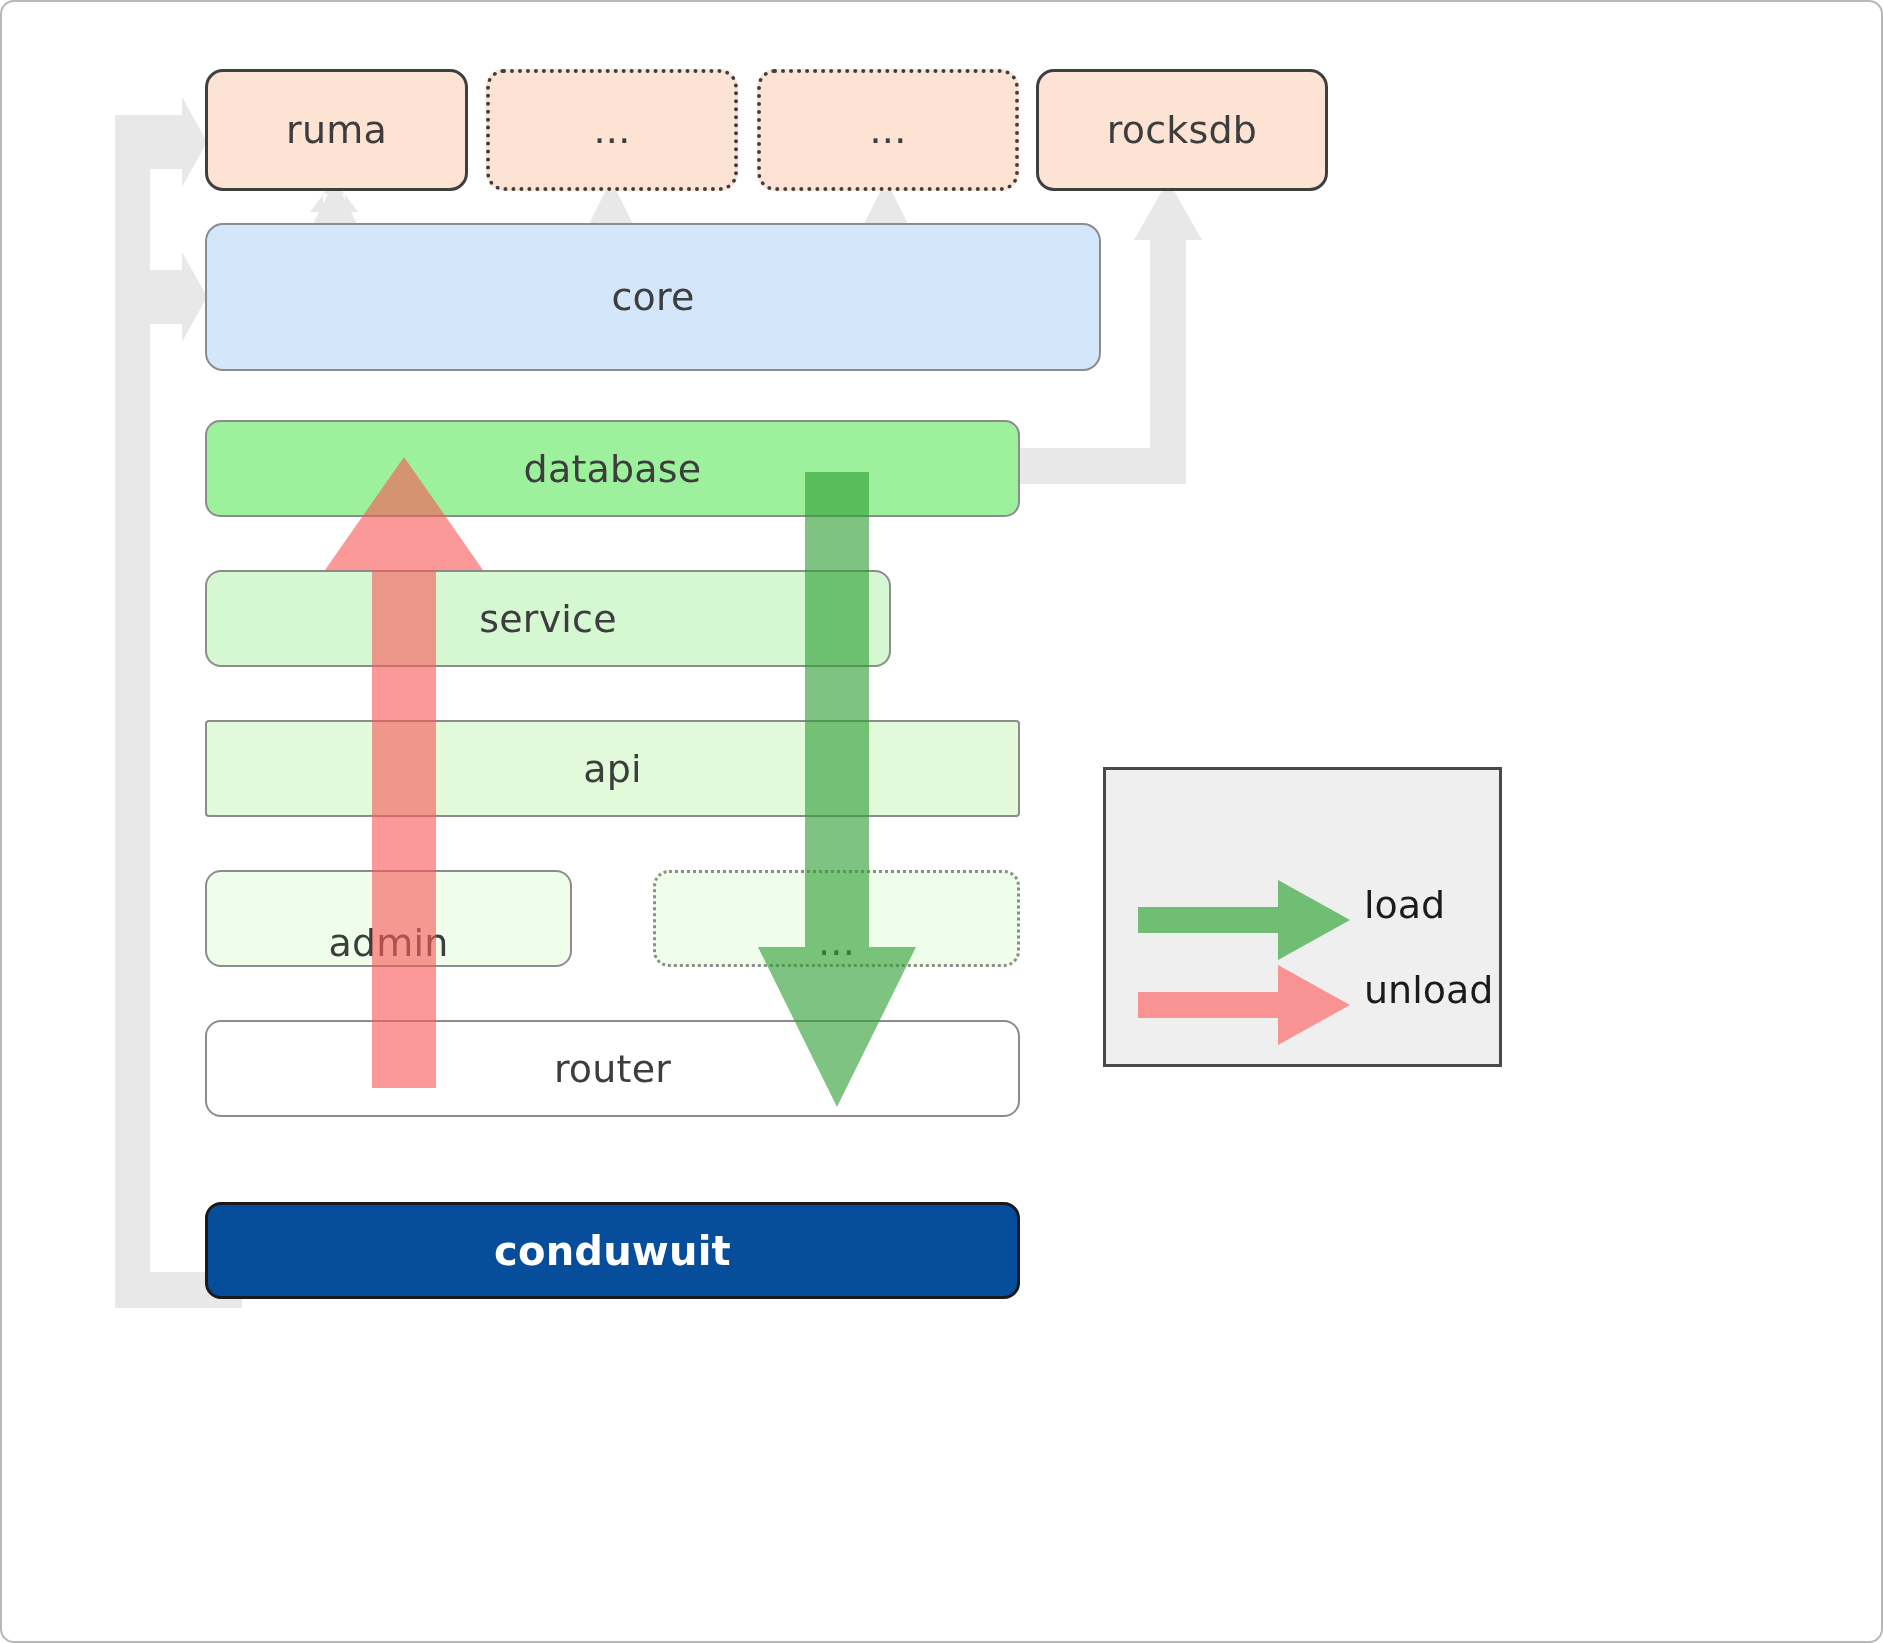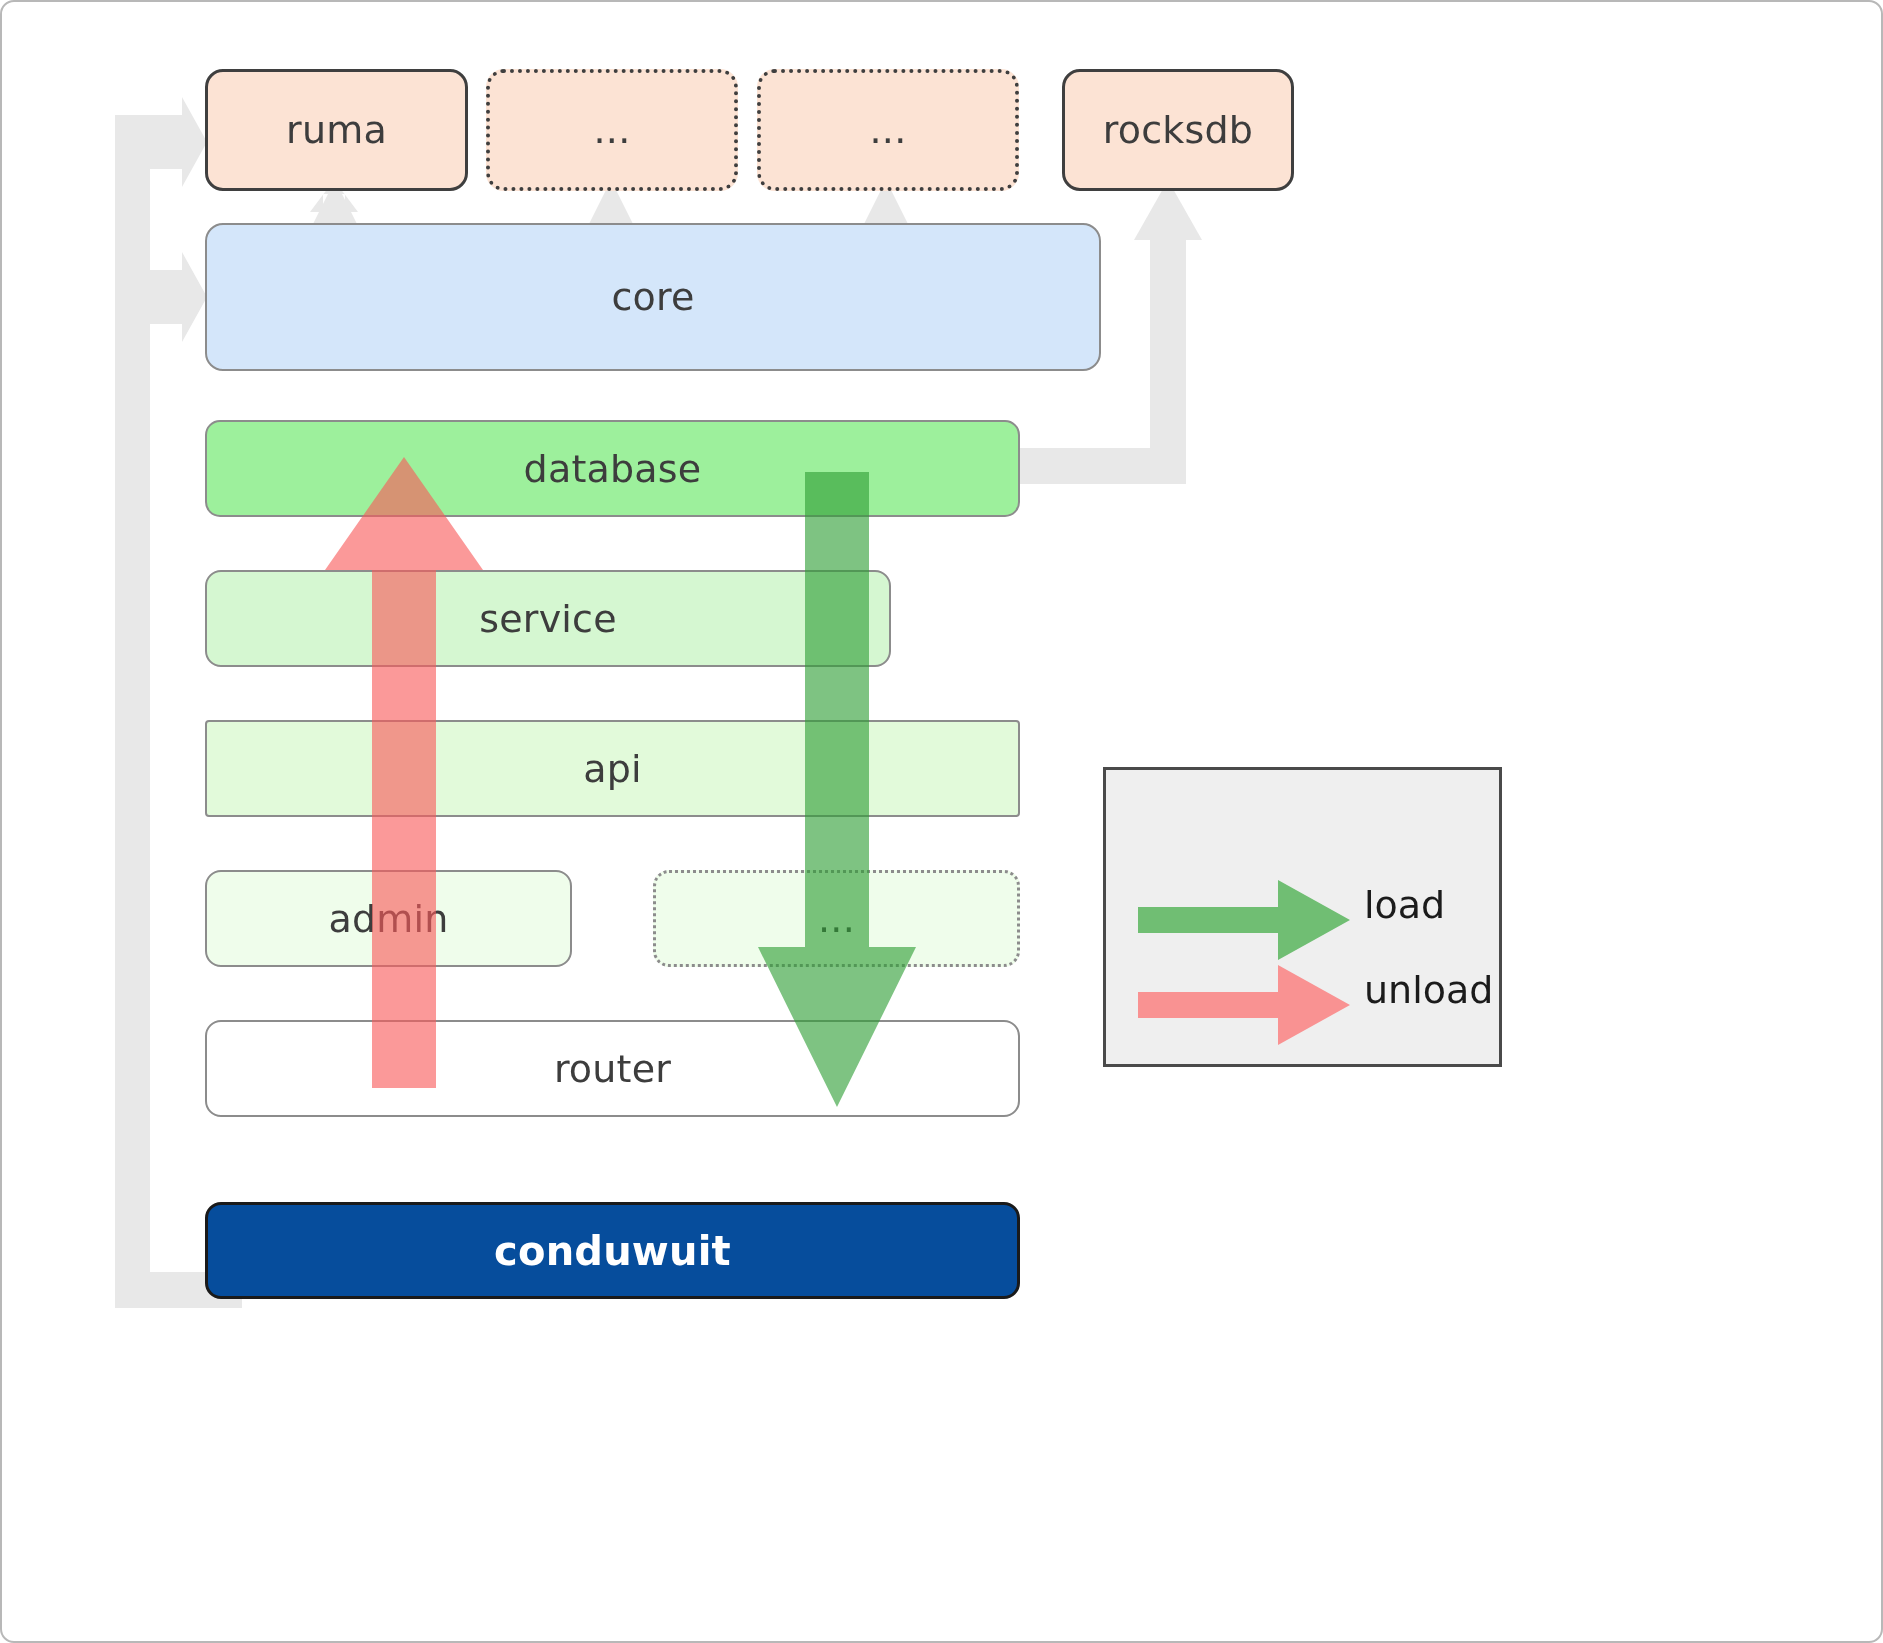--- a/index.html
+++ b/index.html
@@ -51,21 +51,21 @@
   .core {
     background: #d4e6fa;
     border: 2px solid #8c8c8c;
     border-radius: 18px;
   }
 
   
   .green1 { background: #9df09c; border: 2px solid #8c8c8c; border-radius: 16px; }
   .green2 { background: #d5f7d1; border: 2px solid #8c8c8c; border-radius: 16px; }
   .green3 { background: #e2fada; border: 2px solid #8c8c8c; border-radius: 4px; }
-  .green4 { background: #effdeb; border: 2px solid #8c8c8c; border-radius: 16px; }
+  .green4 { background: #effdeb; border: 2px solid #8c8c8c; border-radius: 16px; align-items: flex-end; }
   .green4.dotted { border-style: dotted; border-width: 3px; border-color: #8c8c8c; }
   .plain  { background: #ffffff; border: 2px solid #8c8c8c; border-radius: 16px; }
 
   
   .root {
     background: #064d9c;
     border: 3px solid #1a1a1a;
     border-radius: 16px;
     color: #ffffff;
     font-weight: bold;
@@ -127,21 +127,21 @@
   </div>
 
   <div class="node dep dotted" style="left:484px; top:67px; width:252px;">
     <span class="lbl">...</span>
   </div>
 
   <div class="node dep dotted" style="left:755px; top:67px; width:262px;">
     <span class="lbl">...</span>
   </div>
 
-  <div class="node dep" style="left:1034px; top:67px; width:232px;margin-left:26px;">
+  <div class="node dep" style="left:1034px; top:67px; width:292px;">
     <span class="lbl">rocksdb</span>
   </div>
 
   <div class="node core" style="left:203px; top:221px; width:896px; height:148px;">
     <span class="lbl">core</span>
   </div>
 
   <div class="node green1" style="left:203px; top:418px; width:815px; height:97px;border-radius:15px;">
     <span class="lbl">database</span>
   </div>

